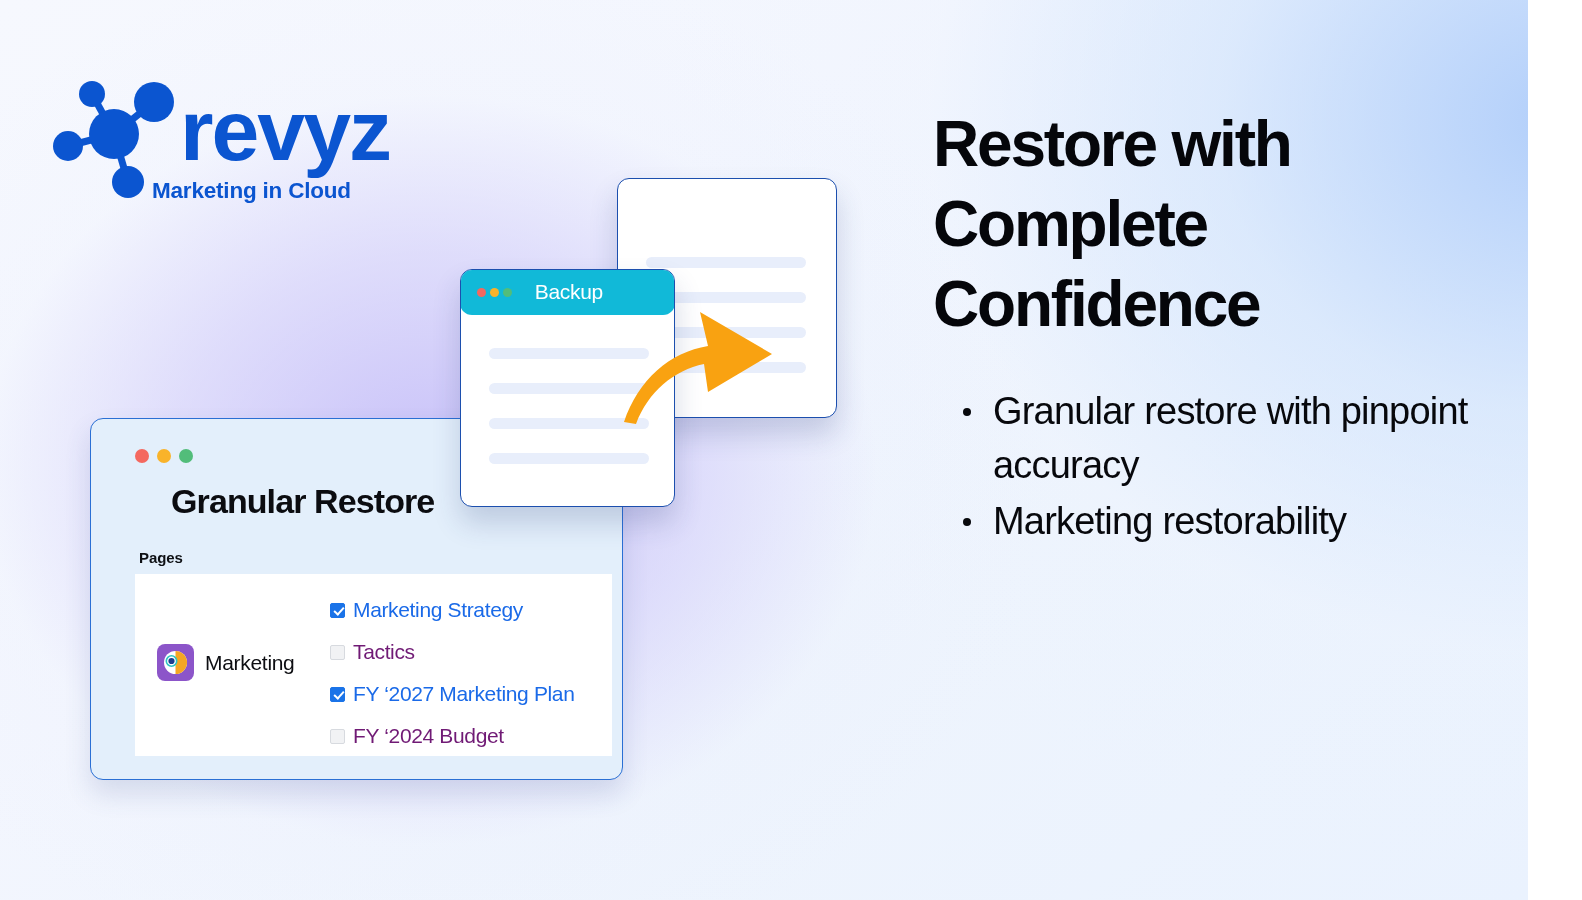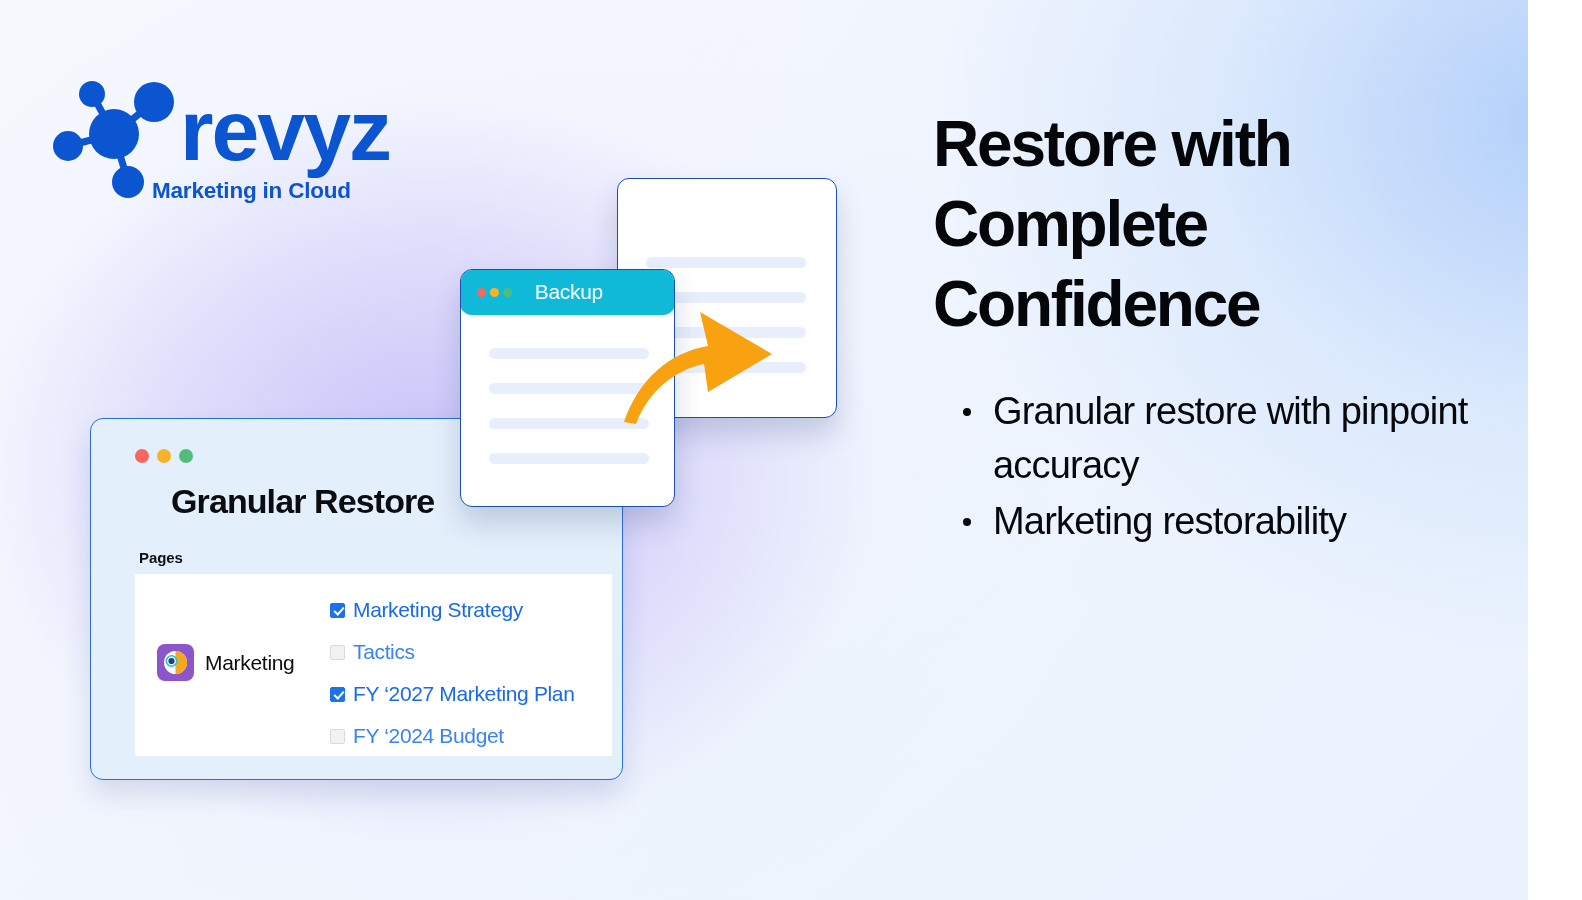--- a/index.html
+++ b/index.html
@@ -177,21 +177,21 @@
     content: "";
     position: absolute;
     left: 4.5px; top: 1.5px;
     width: 4px; height: 8px;
     border: solid #ffffff;
     border-width: 0 2px 2px 0;
     transform: rotate(42deg);
   }
   .page-label { font-size: 21px; letter-spacing: -0.35px; white-space: nowrap; }
   .page-label.sel { color: #1a6ae8; }
-  .page-label.unsel { color: #3b82f6; }
+  .page-label.unsel { color: #701a75; }
 
   
   #mysite-window {
     position: absolute;
     left: 617px;
     top: 178px;
     width: 220px;
     height: 240px;
     background: #ffffff;
     border: 1.8px solid #1c4fae;

